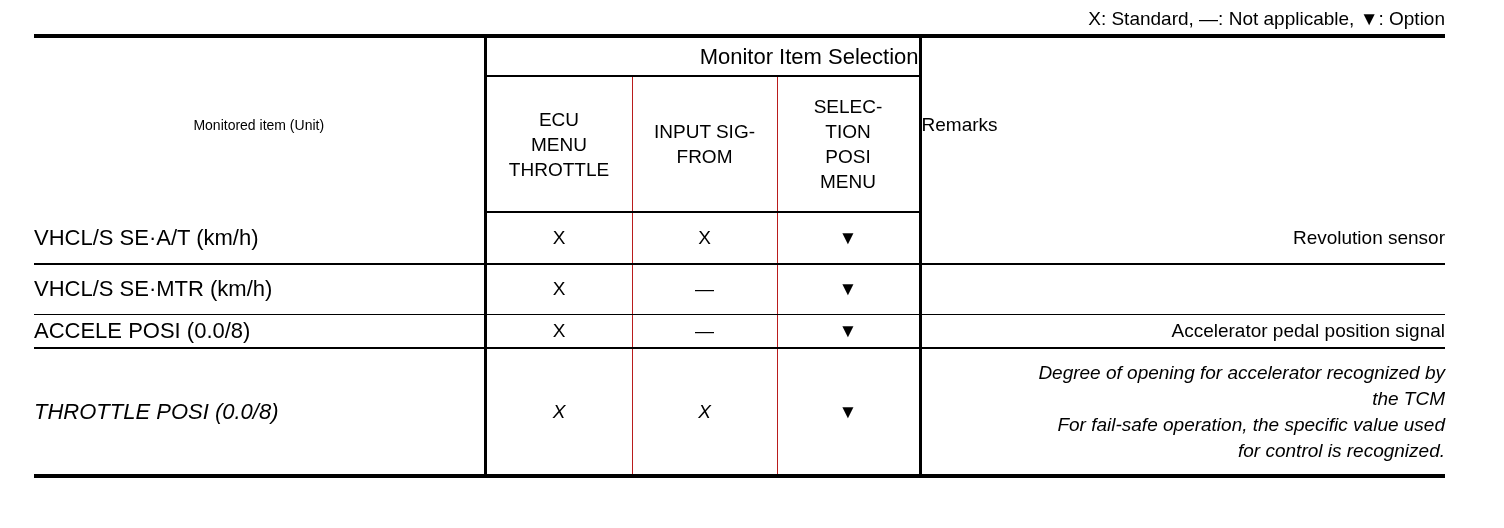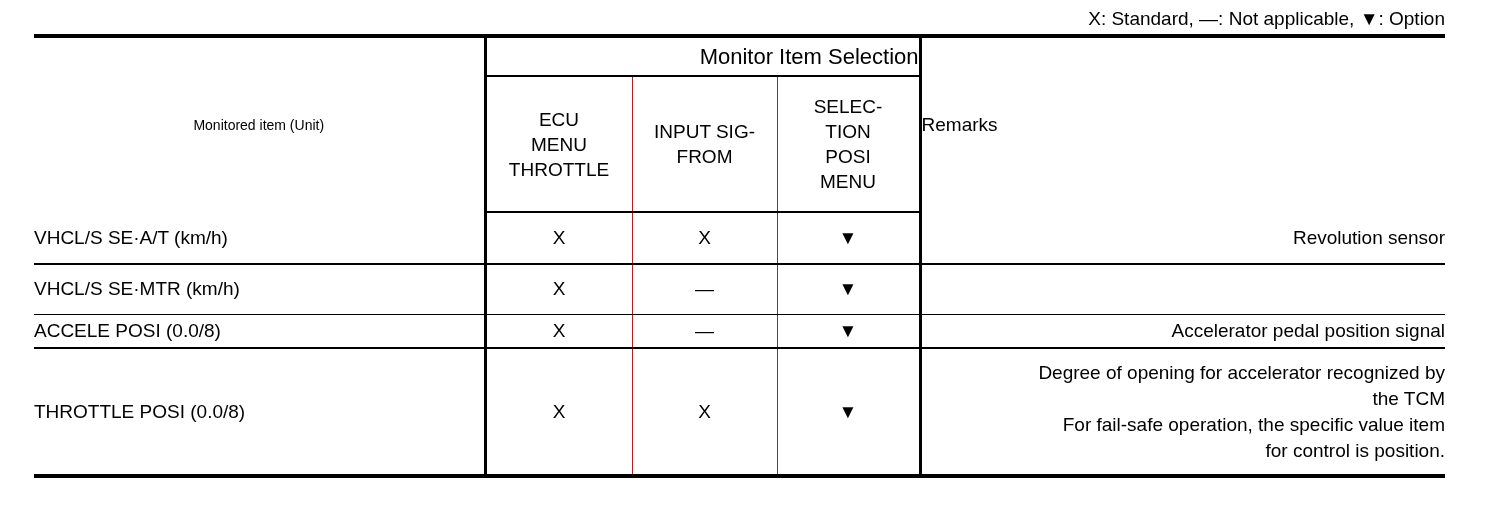--- a/index.html
+++ b/index.html
@@ -60,21 +60,21 @@
 
   
   col.c-item  { width: 451px; }
   col.c-ecu   { width: 147px; }
   col.c-main  { width: 145px; }
   col.c-sel   { width: 143px; }
   col.c-rem   { width: 525px; }
 
   
   .rule-top-thick  { border-top: 4px solid #000; }
-  .rule-bot-thick  { border-bottom: 4px solid #000; }
+  .rule-bot-thick  { border-bottom: 4px solid #000; font-style: italic; }
   .rule-bot-med    { border-bottom: 2px solid #000; }
   .rule-bot-thin   { border-bottom: 1px solid #000; }
 
   .vl-thick-l { border-left: 3px solid #000; }
   .vl-thin-l  { border-left: 1px solid #b91c1c; }
 
   
   .hdr-span {
     text-align: right;
     height: 40px;
@@ -96,21 +96,21 @@
   .hdr-remarks {
     text-align: left;
     font-size: 19px;
     height: 176px;
   }
 
   
   .cell-item {
     text-align: left;
     padding-left: 18px;
-    font-size: 19px;
+    font-size: 22px;
   }
   .cell-mark {
     text-align: center;
     font-size: 19px;
   }
   .cell-remark {
     text-align: right;
     padding-left: 14px;
     padding-right: 10px;
     font-size: 19px;
@@ -196,22 +196,22 @@
 
         <tr class="r4">
           <td class="cell-item rule-bot-thick">THROTTLE POSI (0.0/8)</td>
           <td class="cell-mark vl-thick-l rule-bot-thick">X</td>
           <td class="cell-mark vl-thin-l rule-bot-thick">X</td>
           <td class="cell-mark vl-thin-l rule-bot-thick">▼</td>
           <td class="cell-remark vl-thick-l rule-bot-thick">
             <div class="remark-lines">
               <div>Degree of opening for accelerator recognized by</div>
               <div>the TCM</div>
-              <div>For fail-safe operation, the specific value item</div>
-              <div>for control is position.</div>
+              <div>For fail-safe operation, the specific value used</div>
+              <div>for control is recognized.</div>
             </div>
           </td>
         </tr>
 
       </tbody>
     </table>
   </div>
 
 </div>
 

